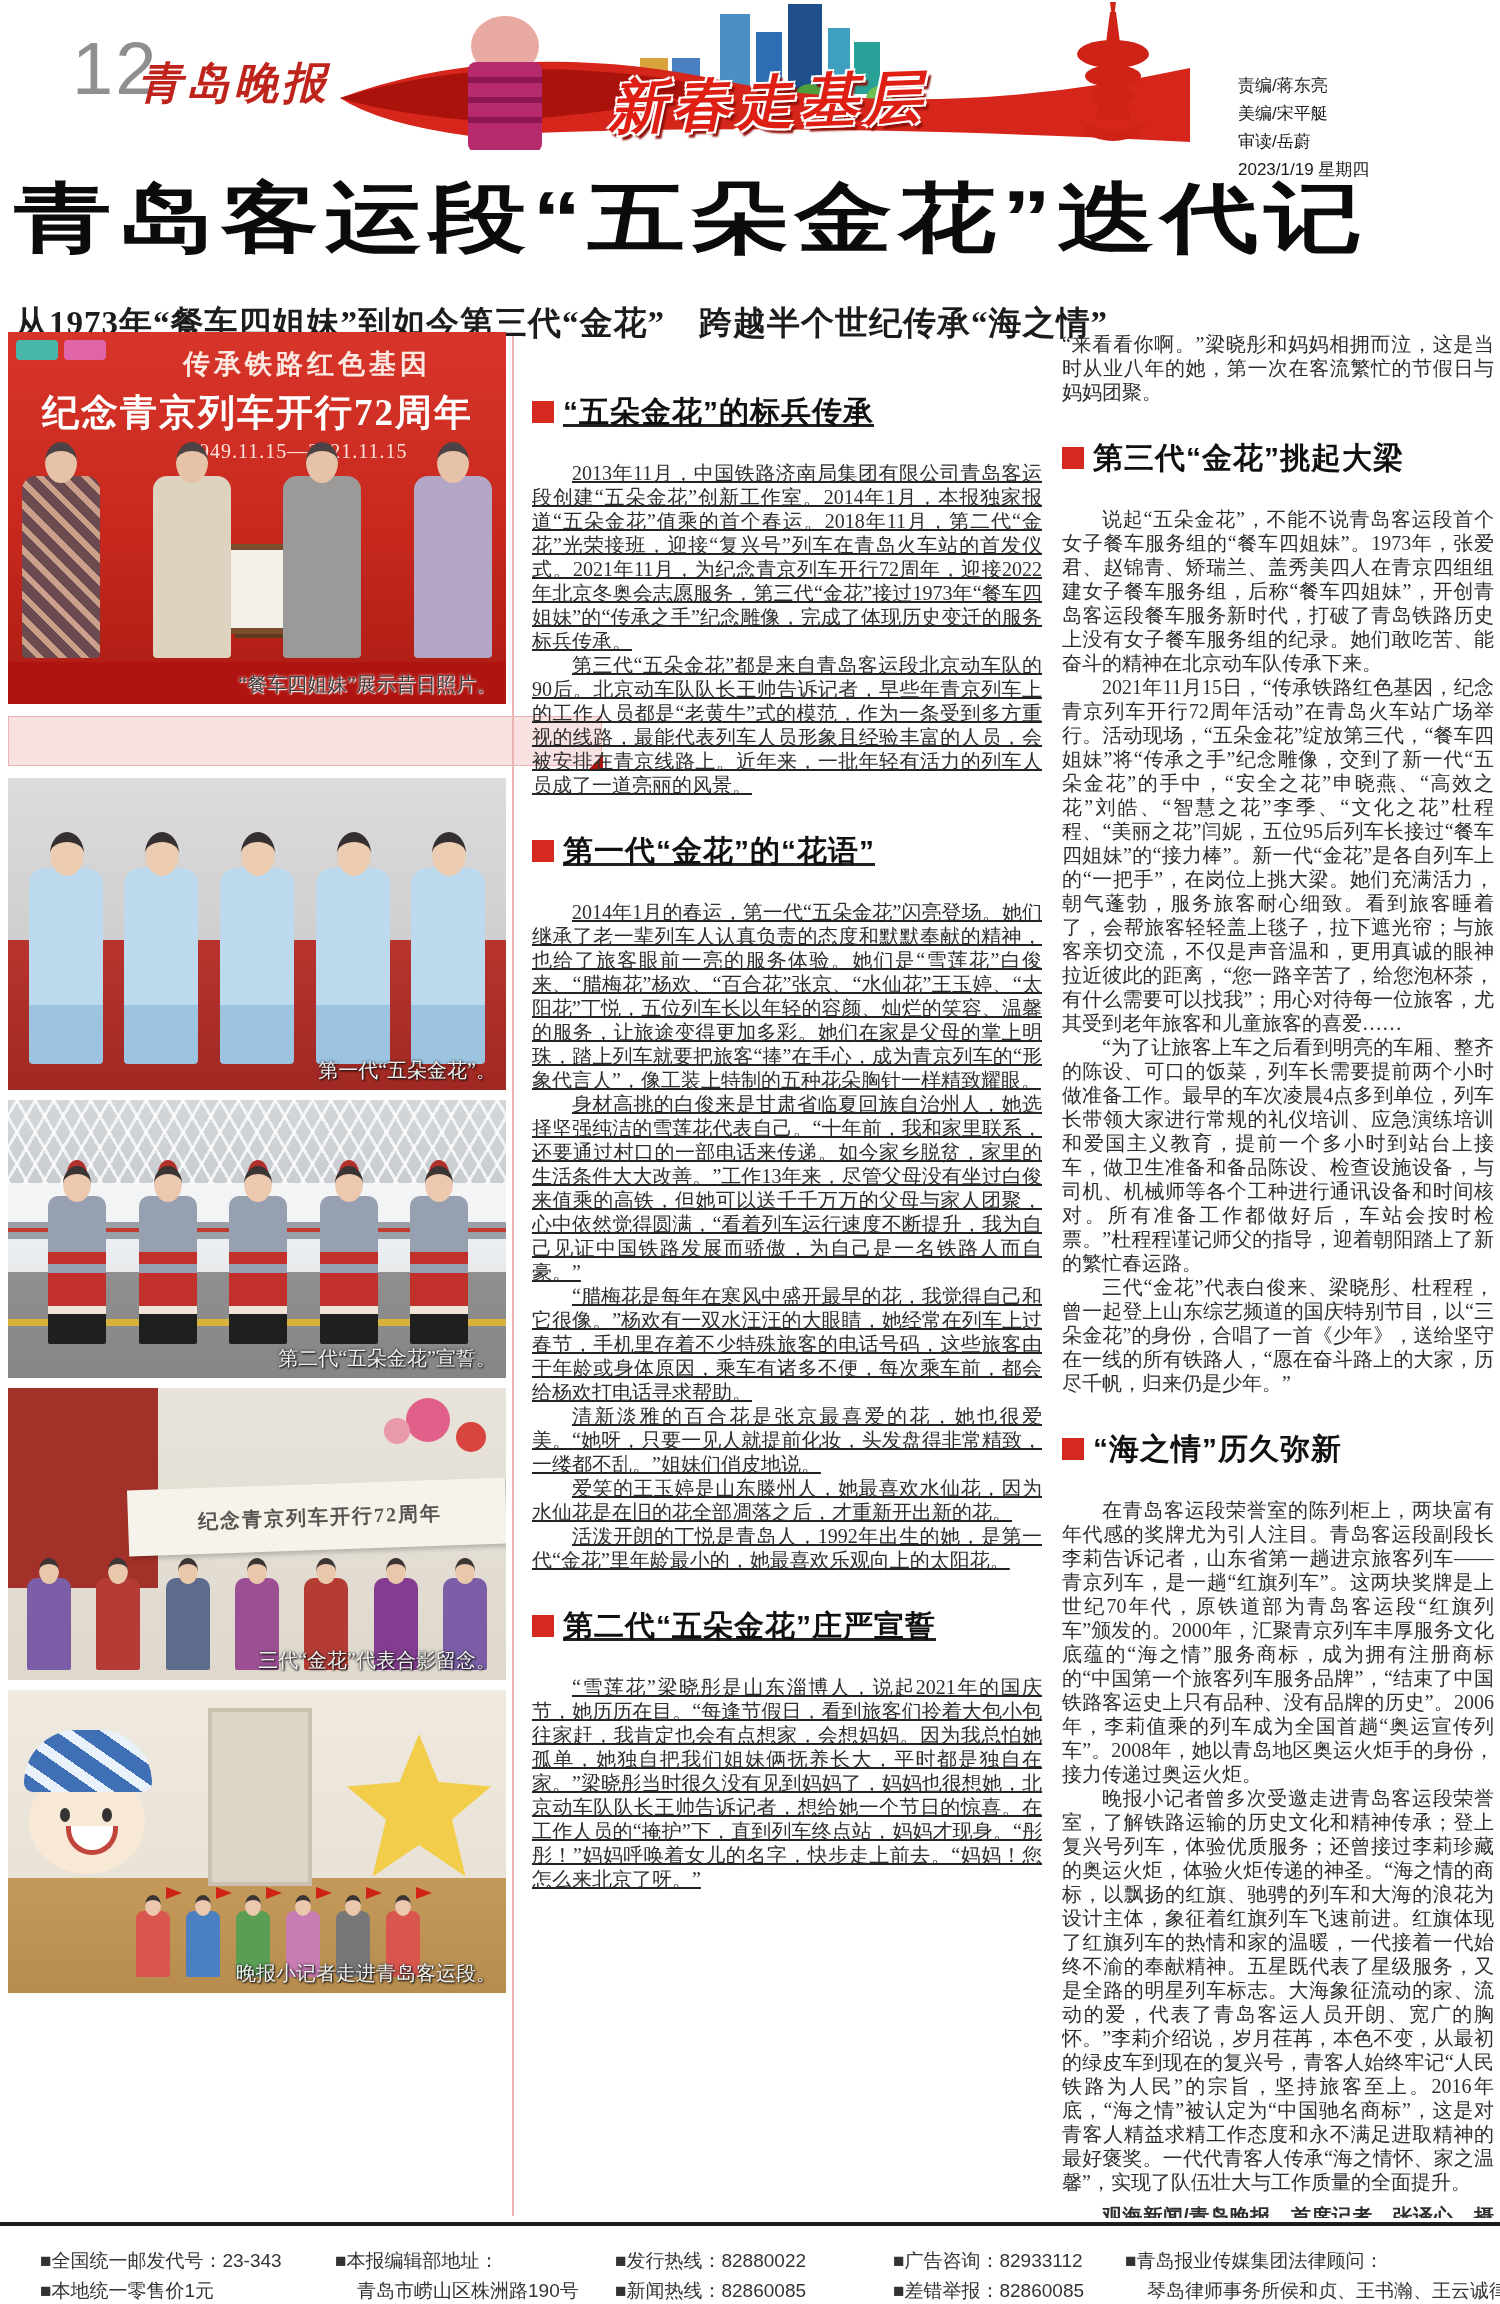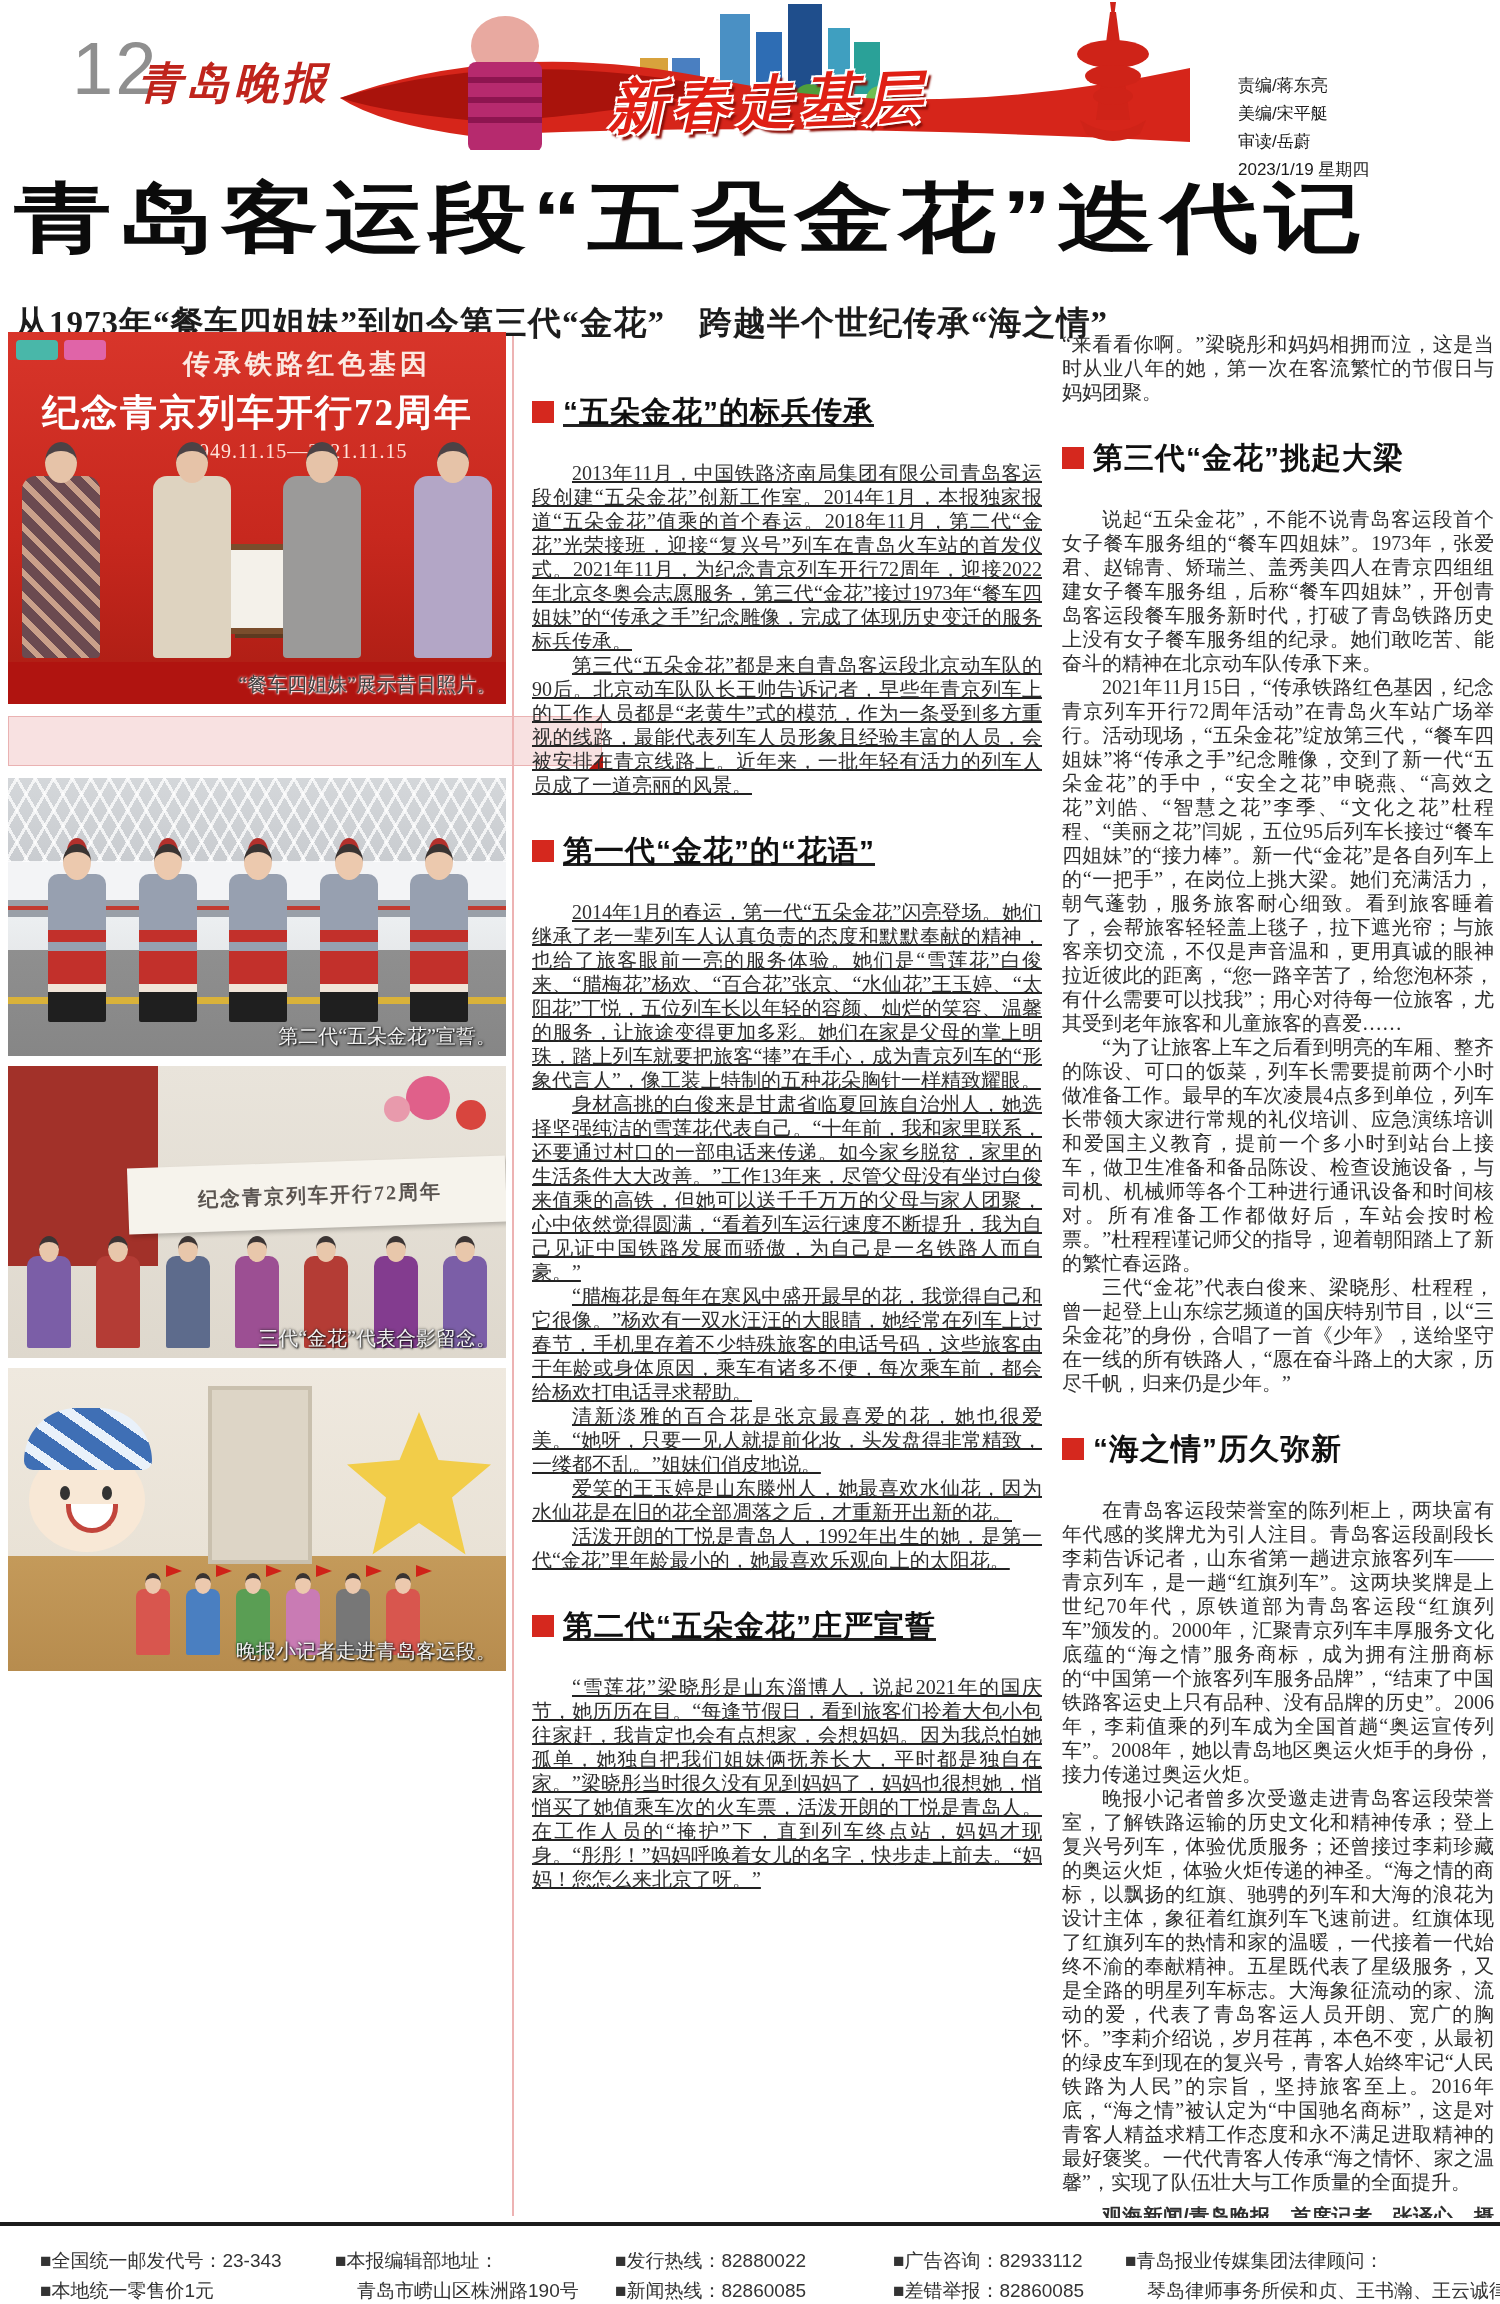--- a/index.html
+++ b/index.html
@@ -233,20 +233,30 @@
         <div class="fig1 f1d"></div>
       </div>
       <div class="p1-carpet"></div>
       <div class="pcap dark">“餐车四姐妹”展示昔日照片。</div>
     </div>
 
     <div class="intro-box">
       <i class="fold"></i>
     </div>
 
+    <div class="photo photo2">
+      <div class="p2-figs">
+        <div class="fig2"></div>
+        <div class="fig2"></div>
+        <div class="fig2"></div>
+        <div class="fig2"></div>
+        <div class="fig2"></div>
+      </div>
+      <div class="pcap">第一代“五朵金花”。</div>
+    </div>
 
     <div class="photo photo3">
       <div class="p3-lattice"></div>
       <div class="p3-redline"></div>
       <div class="p3-yellow"></div>
       <div class="p3-figs">
         <div class="fig3"></div>
         <div class="fig3"></div>
         <div class="fig3"></div>
         <div class="fig3"></div>
@@ -314,21 +324,21 @@
     <p>2014年1月的春运，第一代“五朵金花”闪亮登场。她们继承了老一辈列车人认真负责的态度和默默奉献的精神，也给了旅客眼前一亮的服务体验。她们是“雪莲花”白俊来、“腊梅花”杨欢、“百合花”张京、“水仙花”王玉婷、“太阳花”丁悦，五位列车长以年轻的容颜、灿烂的笑容、温馨的服务，让旅途变得更加多彩。她们在家是父母的掌上明珠，踏上列车就要把旅客“捧”在手心，成为青京列车的“形象代言人”，像工装上特制的五种花朵胸针一样精致耀眼。</p>
     <p>身材高挑的白俊来是甘肃省临夏回族自治州人，她选择坚强纯洁的雪莲花代表自己。“十年前，我和家里联系，还要通过村口的一部电话来传递。如今家乡脱贫，家里的生活条件大大改善。”工作13年来，尽管父母没有坐过白俊来值乘的高铁，但她可以送千千万万的父母与家人团聚，心中依然觉得圆满，“看着列车运行速度不断提升，我为自己见证中国铁路发展而骄傲，为自己是一名铁路人而自豪。”</p>
     <p>“腊梅花是每年在寒风中盛开最早的花，我觉得自己和它很像。”杨欢有一双水汪汪的大眼睛，她经常在列车上过春节，手机里存着不少特殊旅客的电话号码，这些旅客由于年龄或身体原因，乘车有诸多不便，每次乘车前，都会给杨欢打电话寻求帮助。</p>
     <p>清新淡雅的百合花是张京最喜爱的花，她也很爱美。“她呀，只要一见人就提前化妆，头发盘得非常精致，一缕都不乱。”姐妹们俏皮地说。</p>
     <p>爱笑的王玉婷是山东滕州人，她最喜欢水仙花，因为水仙花是在旧的花全部凋落之后，才重新开出新的花。</p>
     <p>活泼开朗的丁悦是青岛人，1992年出生的她，是第一代“金花”里年龄最小的，她最喜欢乐观向上的太阳花。</p>
 
     <h3 class="sec">
       <span class="sq"></span><span>第二代“五朵金花”庄严宣誓</span>
     </h3>
-    <p>“雪莲花”梁晓彤是山东淄博人，说起2021年的国庆节，她历历在目。“每逢节假日，看到旅客们拎着大包小包往家赶，我肯定也会有点想家，会想妈妈。因为我总怕她孤单，她独自把我们姐妹俩抚养长大，平时都是独自在家。”梁晓彤当时很久没有见到妈妈了，妈妈也很想她，悄悄买了她值乘车次的火车票，活泼开朗的丁悦是青岛人。在工作人员的“掩护”下，直到列车终点站，妈妈才现身。“彤彤！”妈妈呼唤着女儿的名字，快步走上前去。“妈妈！您怎么来北京了呀。”</p>
+    <p>“雪莲花”梁晓彤是山东淄博人，说起2021年的国庆节，她历历在目。“每逢节假日，看到旅客们拎着大包小包往家赶，我肯定也会有点想家，会想妈妈。因为我总怕她孤单，她独自把我们姐妹俩抚养长大，平时都是独自在家。”梁晓彤当时很久没有见到妈妈了，妈妈也很想她，北京动车队队长王帅告诉记者，想给她一个节日的惊喜。在工作人员的“掩护”下，直到列车终点站，妈妈才现身。“彤彤！”妈妈呼唤着女儿的名字，快步走上前去。“妈妈！您怎么来北京了呀。”</p>
   </div>
 
   <div class="col-right">
     <p class="no-indent">“来看看你啊。”梁晓彤和妈妈相拥而泣，这是当时从业八年的她，第一次在客流繁忙的节假日与妈妈团聚。</p>
 
     <h3 class="sec">
       <span class="sq"></span><span>第三代“金花”挑起大梁</span>
     </h3>
     <p>说起“五朵金花”，不能不说青岛客运段首个女子餐车服务组的“餐车四姐妹”。1973年，张爱君、赵锦青、矫瑞兰、盖秀美四人在青京四组组建女子餐车服务组，后称“餐车四姐妹”，开创青岛客运段餐车服务新时代，打破了青岛铁路历史上没有女子餐车服务组的纪录。她们敢吃苦、能奋斗的精神在北京动车队传承下来。</p>
     <p>2021年11月15日，“传承铁路红色基因，纪念青京列车开行72周年活动”在青岛火车站广场举行。活动现场，“五朵金花”绽放第三代，“餐车四姐妹”将“传承之手”纪念雕像，交到了新一代“五朵金花”的手中，“安全之花”申晓燕、“高效之花”刘皓、“智慧之花”李季、“文化之花”杜程程、“美丽之花”闫妮，五位95后列车长接过“餐车四姐妹”的“接力棒”。新一代“金花”是各自列车上的“一把手”，在岗位上挑大梁。她们充满活力，朝气蓬勃，服务旅客耐心细致。看到旅客睡着了，会帮旅客轻轻盖上毯子，拉下遮光帘；与旅客亲切交流，不仅是声音温和，更用真诚的眼神拉近彼此的距离，“您一路辛苦了，给您泡杯茶，有什么需要可以找我”；用心对待每一位旅客，尤其受到老年旅客和儿童旅客的喜爱……</p>

